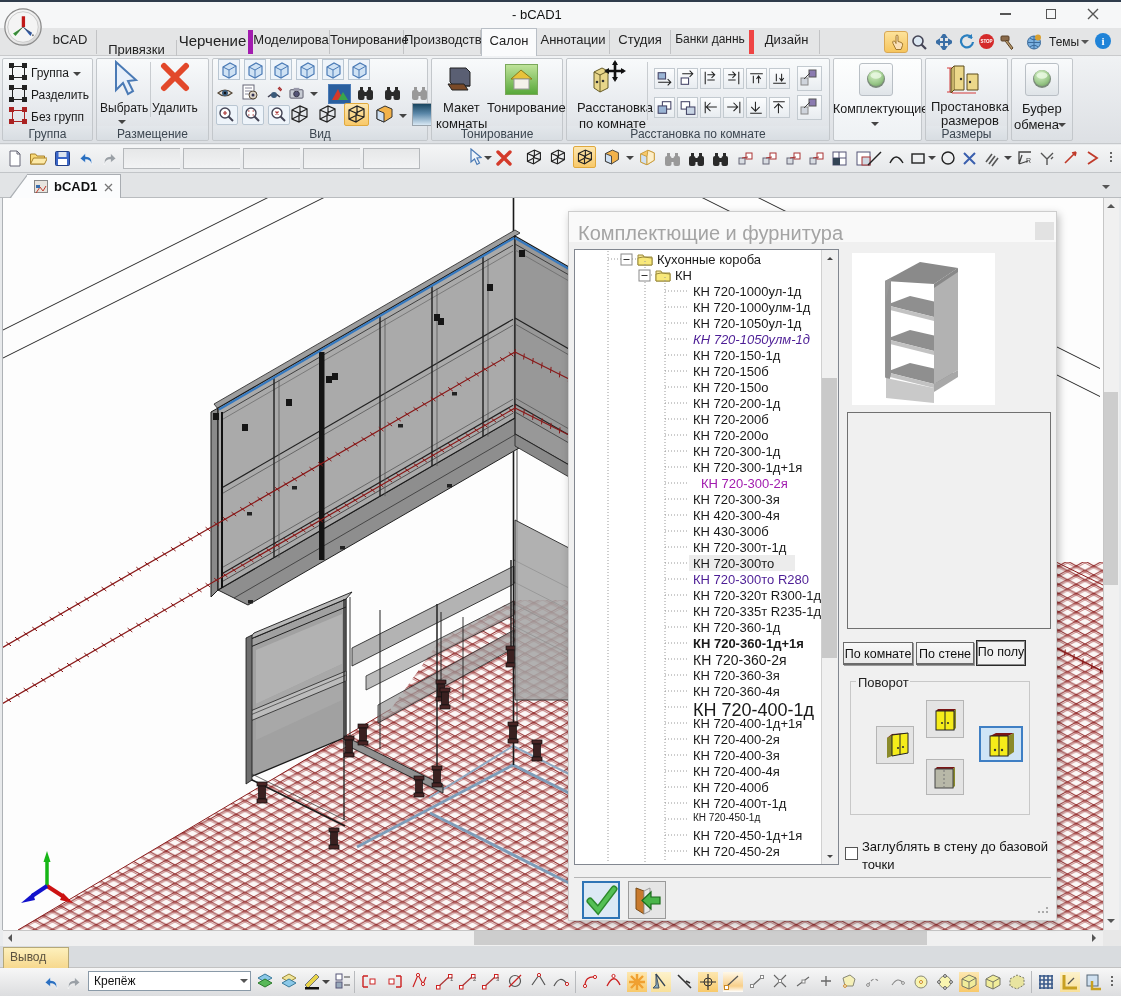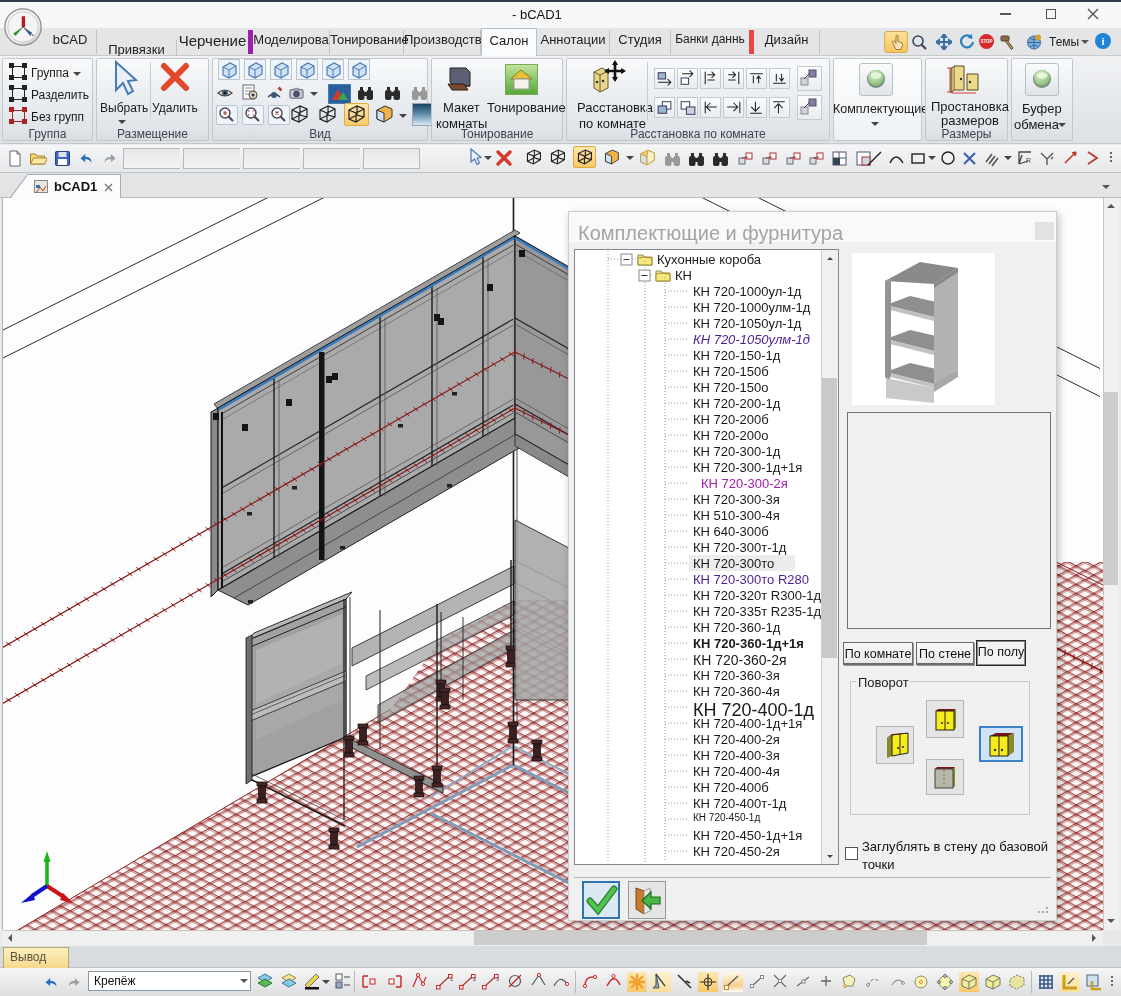--- a/index.html
+++ b/index.html
@@ -850,22 +850,22 @@
 <div class="tx" style="left:693px;top:348px;font-size:13px;color:#1a1a1a;font-weight:normal;">КН 720-150-1д</div>
 <div class="tx" style="left:693px;top:364px;font-size:13px;color:#1a1a1a;font-weight:normal;">КН 720-150б</div>
 <div class="tx" style="left:693px;top:380px;font-size:13px;color:#1a1a1a;font-weight:normal;">КН 720-150о</div>
 <div class="tx" style="left:693px;top:396px;font-size:13px;color:#1a1a1a;font-weight:normal;">КН 720-200-1д</div>
 <div class="tx" style="left:693px;top:412px;font-size:13px;color:#1a1a1a;font-weight:normal;">КН 720-200б</div>
 <div class="tx" style="left:693px;top:428px;font-size:13px;color:#1a1a1a;font-weight:normal;">КН 720-200о</div>
 <div class="tx" style="left:693px;top:444px;font-size:13px;color:#1a1a1a;font-weight:normal;">КН 720-300-1д</div>
 <div class="tx" style="left:693px;top:460px;font-size:13px;color:#1a1a1a;font-weight:normal;">КН 720-300-1д+1я</div>
 <div class="tx" style="left:693px;top:476px;font-size:13px;color:#a21caf;font-weight:normal;margin-left:8px;">КН 720-300-2я</div>
 <div class="tx" style="left:693px;top:492px;font-size:13px;color:#1a1a1a;font-weight:normal;">КН 720-300-3я</div>
-<div class="tx" style="left:693px;top:508px;font-size:13px;color:#1a1a1a;font-weight:normal;">КН 510-300-4я</div>
-<div class="tx" style="left:693px;top:524px;font-size:13px;color:#1a1a1a;font-weight:normal;">КН 640-300б</div>
+<div class="tx" style="left:693px;top:508px;font-size:13px;color:#1a1a1a;font-weight:normal;">КН 420-300-4я</div>
+<div class="tx" style="left:693px;top:524px;font-size:13px;color:#1a1a1a;font-weight:normal;">КН 430-300б</div>
 <div class="tx" style="left:693px;top:540px;font-size:13px;color:#1a1a1a;font-weight:normal;">КН 720-300т-1д</div>
 <div class="abs" style="left:689px;top:555px;width:106px;height:16px;background:#ececec;"></div>
 <div class="tx" style="left:693px;top:556px;font-size:13px;color:#1a1a1a;font-weight:normal;">КН 720-300то</div>
 <div class="tx" style="left:693px;top:572px;font-size:13px;color:#4c1d95;font-weight:normal;">КН 720-300то R280</div>
 <div class="tx" style="left:693px;top:588px;font-size:13px;color:#1a1a1a;font-weight:normal;">КН 720-320т R300-1д</div>
 <div class="tx" style="left:693px;top:604px;font-size:13px;color:#1a1a1a;font-weight:normal;">КН 720-335т R235-1д</div>
 <div class="tx" style="left:693px;top:620px;font-size:13px;color:#1a1a1a;font-weight:normal;">КН 720-360-1д</div>
 <div class="tx" style="left:693px;top:636px;font-size:13px;color:#1a1a1a;font-weight:bold;">КН 720-360-1д+1я</div>
 <div class="tx" style="left:693px;top:652px;font-size:14px;color:#1a1a1a;font-weight:normal;">КН 720-360-2я</div>
 <div class="tx" style="left:693px;top:668px;font-size:13px;color:#1a1a1a;font-weight:normal;">КН 720-360-3я</div>

